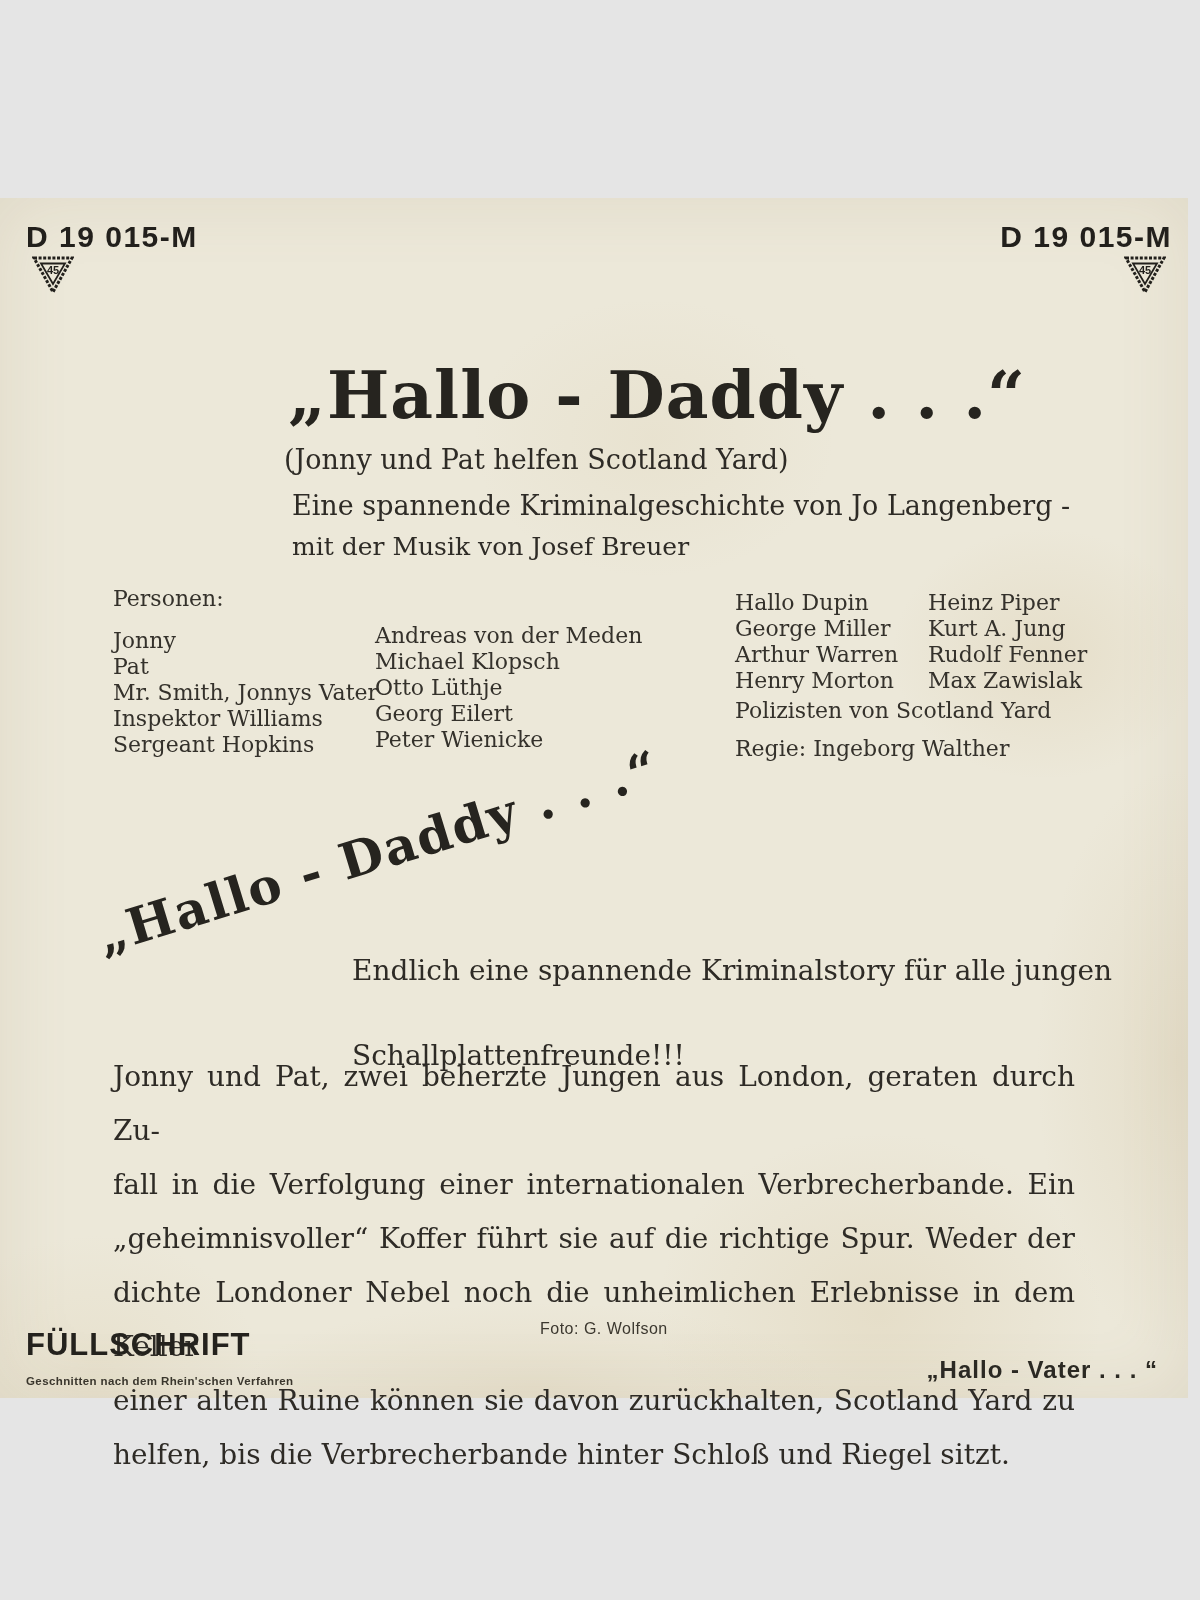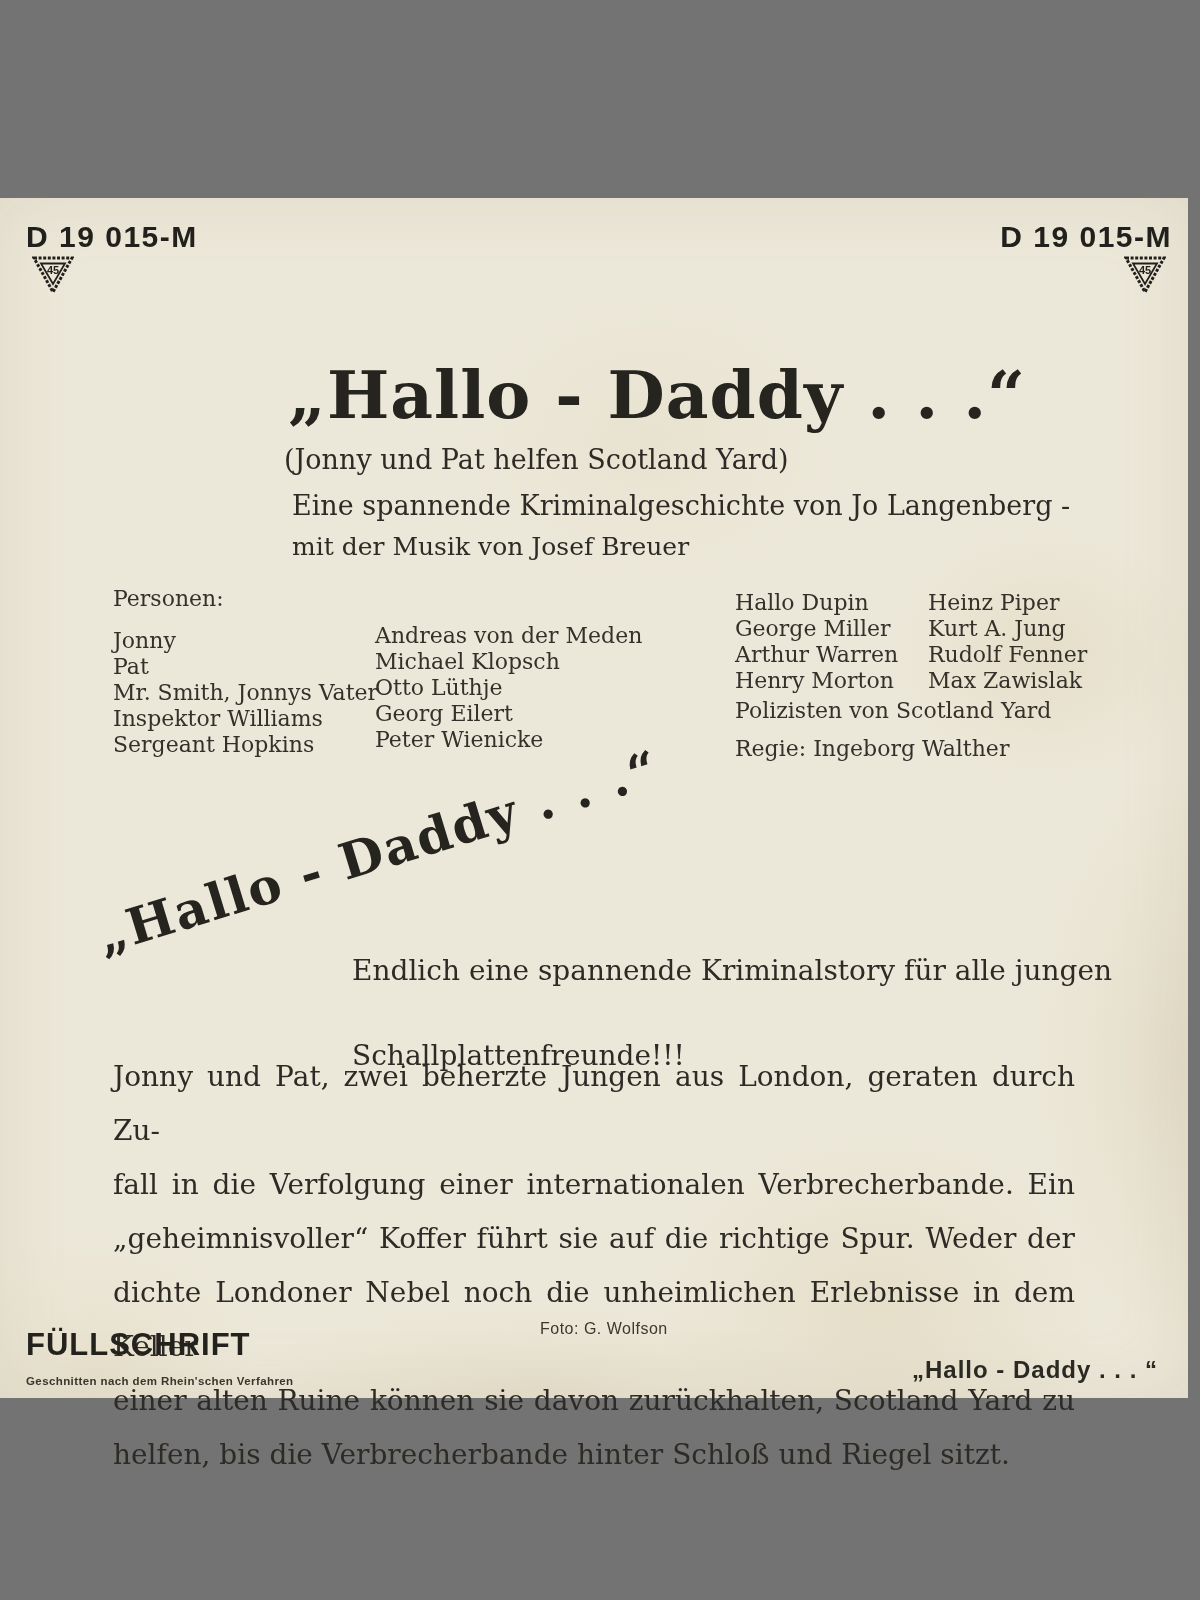--- a/index.html
+++ b/index.html
@@ -1,18 +1,18 @@
 <!DOCTYPE html>
 <html><head>
 <meta charset="utf-8">
 <style>
   html,body { margin:0; padding:0; }
   .canvas {
     position:relative; width:1200px; height:1600px;
-    background:#737373; overflow:hidden;
+    background:#e5e5e5; overflow:hidden;
     font-family:"DejaVu Serif", serif;
   }
   .sleeve {
     position:absolute; left:0; top:198px; width:1188px; height:1200px;
     background-color:#ece8d9;
     background-image:
       radial-gradient(220px 180px at 88% 38%, rgba(196,170,118,0.16), transparent 70%),
       radial-gradient(260px 200px at 55% 20%, rgba(205,185,140,0.12), transparent 70%),
       radial-gradient(320px 260px at 74% 93%, rgba(196,172,120,0.17), transparent 70%),
       radial-gradient(200px 420px at 99% 72%, rgba(190,168,120,0.16), transparent 70%),
@@ -140,16 +140,16 @@
         <div>dichte Londoner Nebel noch die unheimlichen Erlebnisse in dem Keller</div>
         <div>einer alten Ruine können sie davon zurückhalten, Scotland Yard zu</div>
         <div>helfen, bis die Verbrecherbande hinter Schloß und Riegel sitzt.</div>
       </div>
 
     <div class="abs photo-credit sans">Foto: G. Wolfson</div>
     <div class="abs logo-block sans">
       <div class="logo-text">FÜLLSCHRIFT</div>
       <div class="logo-sub">Geschnitten nach dem Rhein'schen Verfahren</div>
     </div>
-    <div class="abs footer-title sans">„Hallo - Daddy . . . “</div>
+    <div class="abs footer-title sans">„Hallo - Vater . . . “</div>
 
   </div>
 </div>
 
 </body></html>

